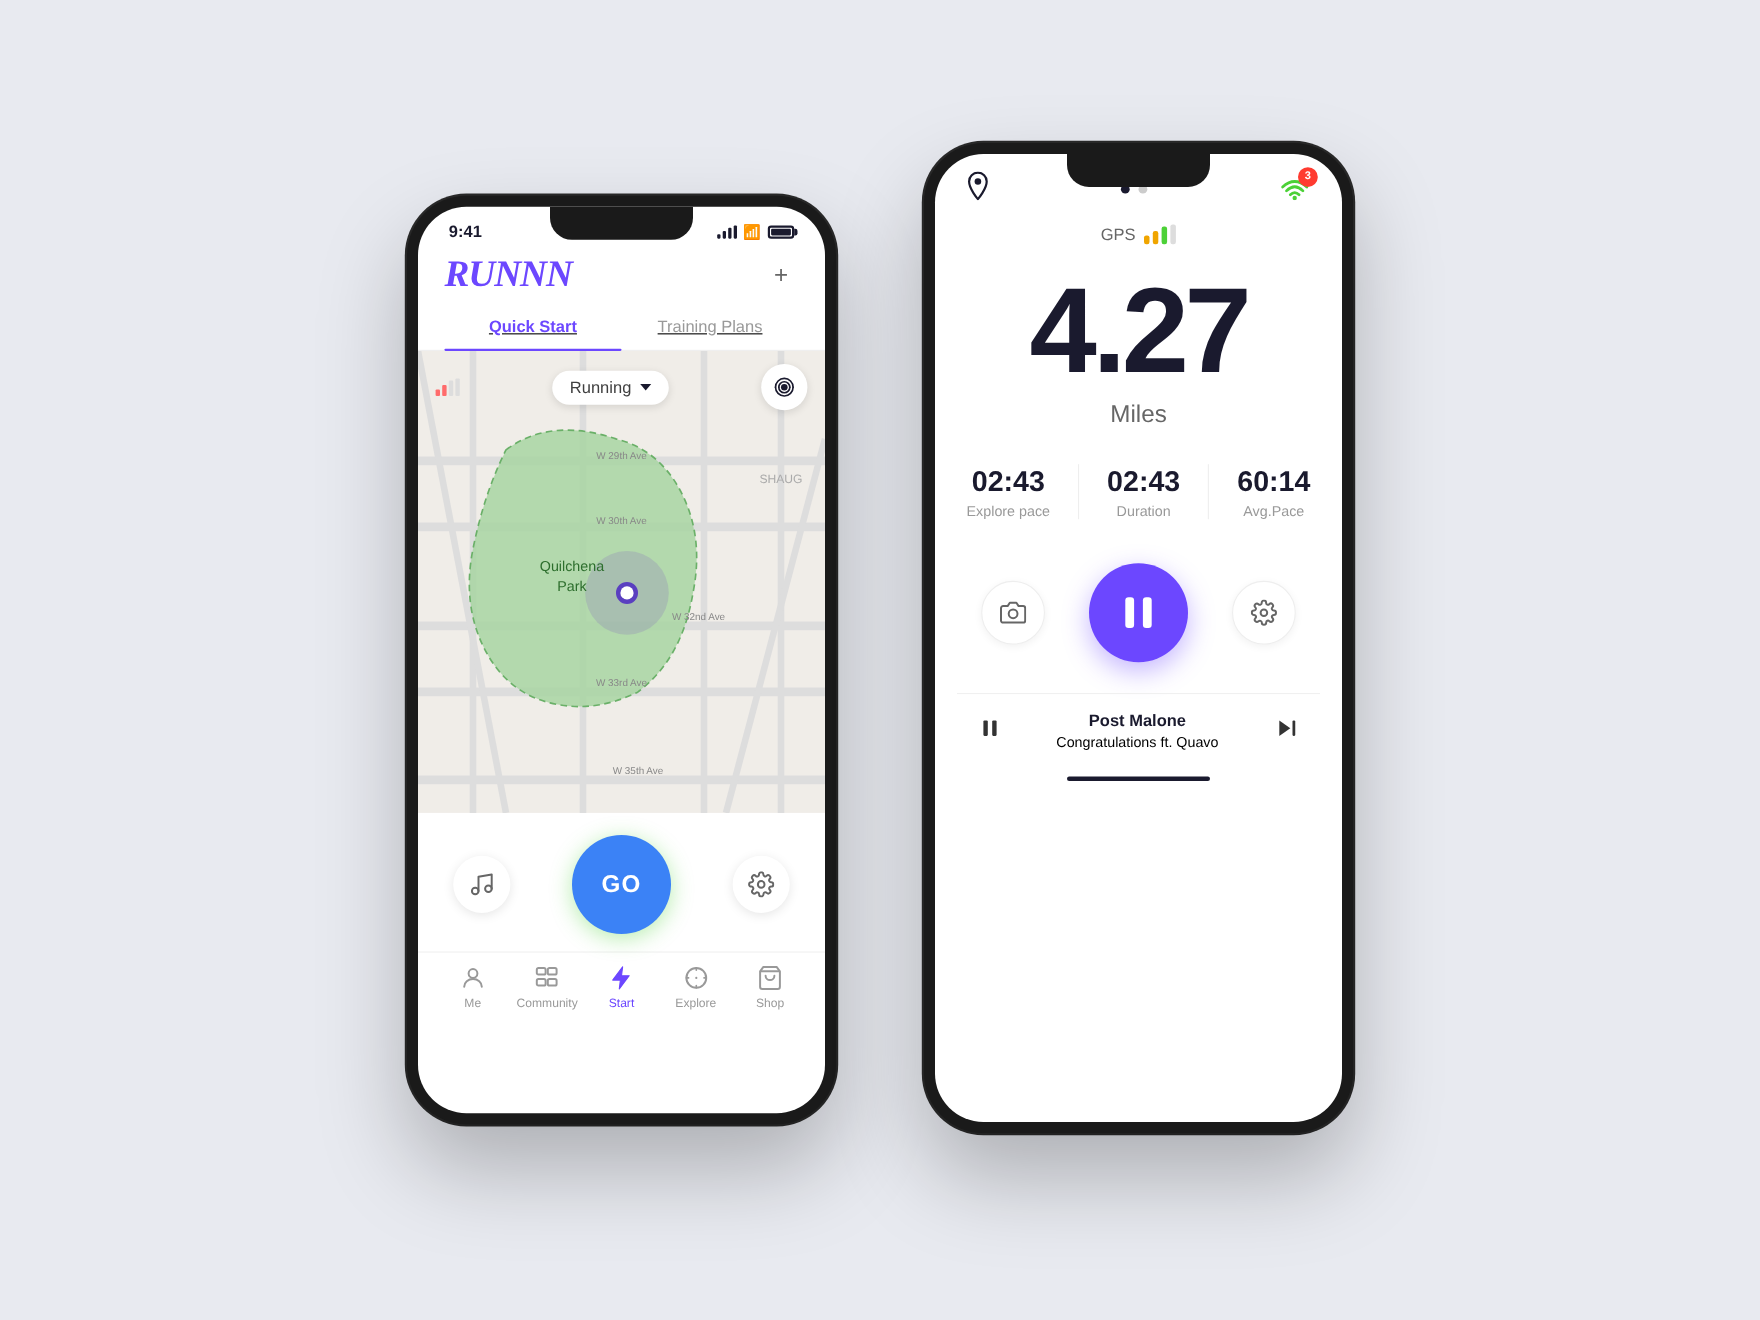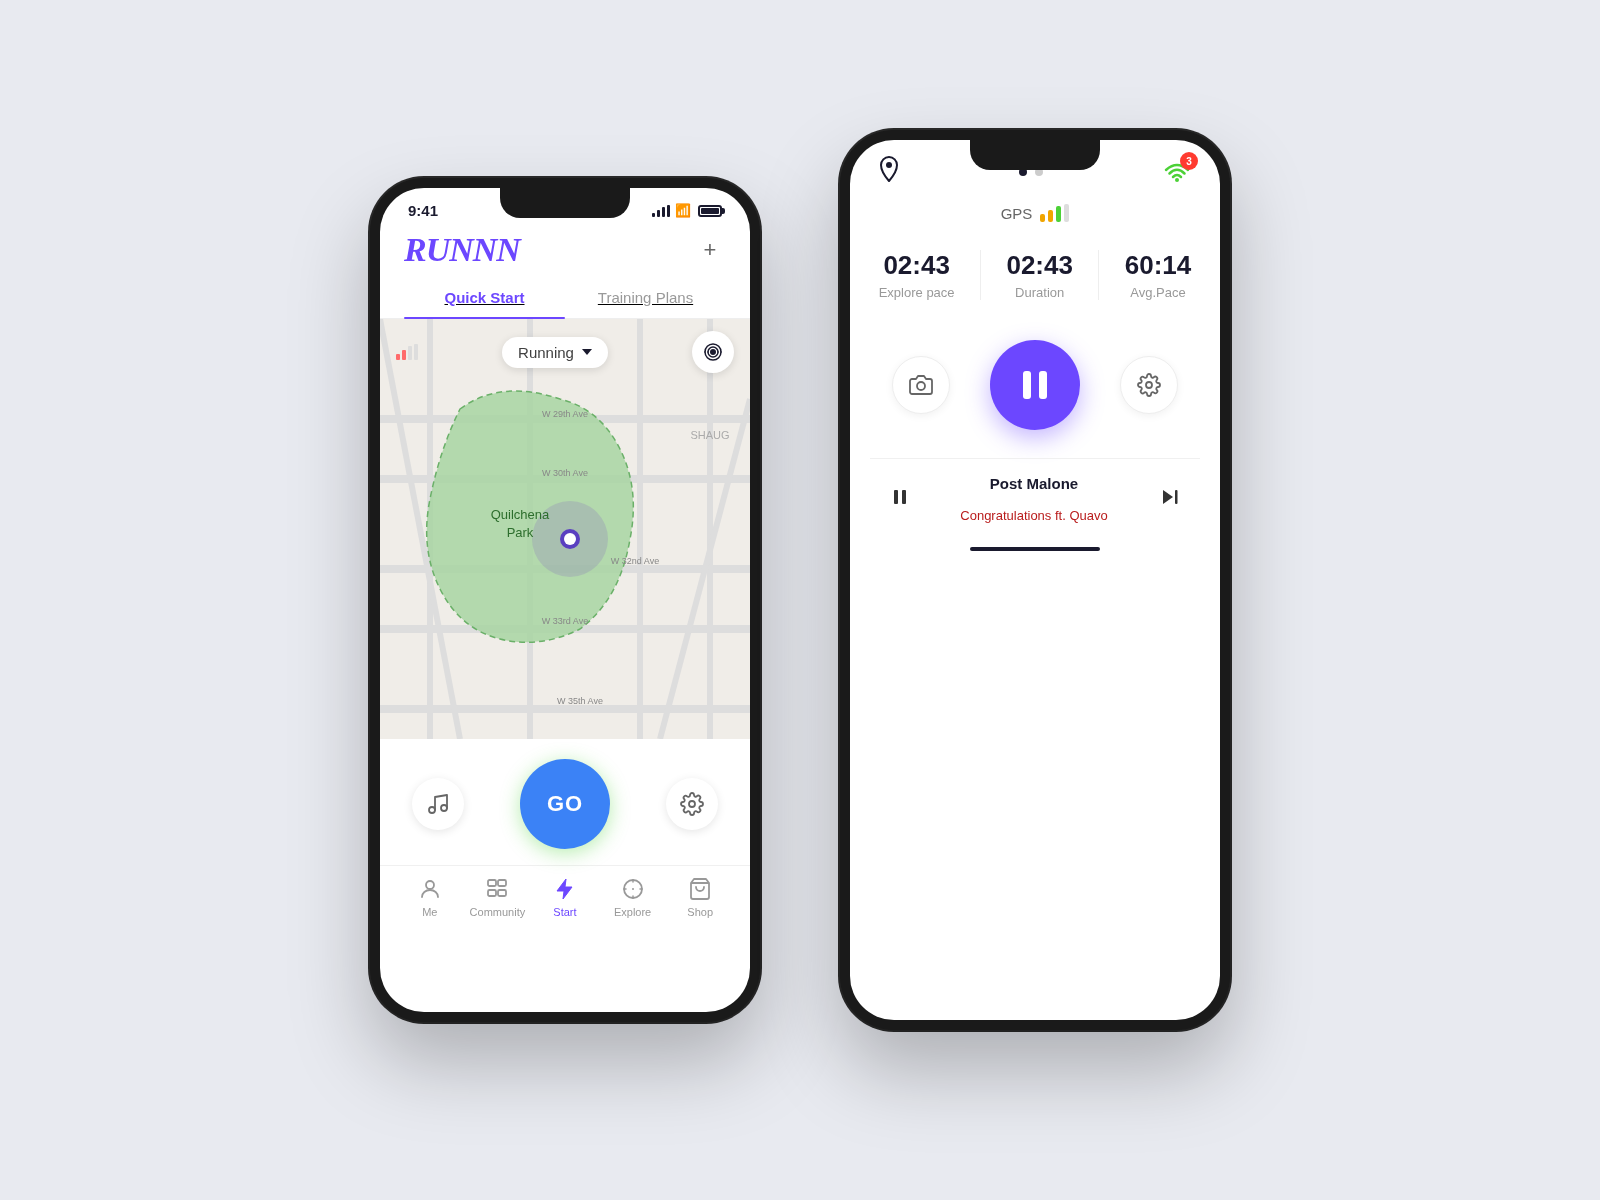--- a/index.html
+++ b/index.html
@@ -544,22 +544,22 @@
     }
 
     .music-title {
       font-size: 15px;
       font-weight: 600;
       color: #1a1a2e;
     }
 
     .music-artist {
       font-size: 13px;
-      color: #b91c1c;
-      margin-top: 16px;
+      color: #000000;
+      margin-top: 3px;
     }
 
     .music-next-btn {
       font-size: 20px;
       color: #333;
       cursor: pointer;
     }
 
     .home-indicator {
       width: 130px;
@@ -775,20 +775,24 @@
       <div class="gps-row">
         <span class="gps-label">GPS</span>
         <div class="gps-bars">
           <div class="gps-bar-item" style="height:8px; background:#f0a500;"></div>
           <div class="gps-bar-item" style="height:12px; background:#f0a500;"></div>
           <div class="gps-bar-item" style="height:16px; background:#4cd137;"></div>
           <div class="gps-bar-item" style="height:18px; background:#ddd;"></div>
         </div>
       </div>
 
+      <div class="distance-display">
+        <div class="distance-value">4.27</div>
+        <div class="distance-unit">Miles</div>
+      </div>
 
       <div class="stats-row">
         <div class="stat-item">
           <div class="stat-value">02:43</div>
           <div class="stat-label">Explore pace</div>
         </div>
         <div class="stat-divider"></div>
         <div class="stat-item">
           <div class="stat-value">02:43</div>
           <div class="stat-label">Duration</div>

